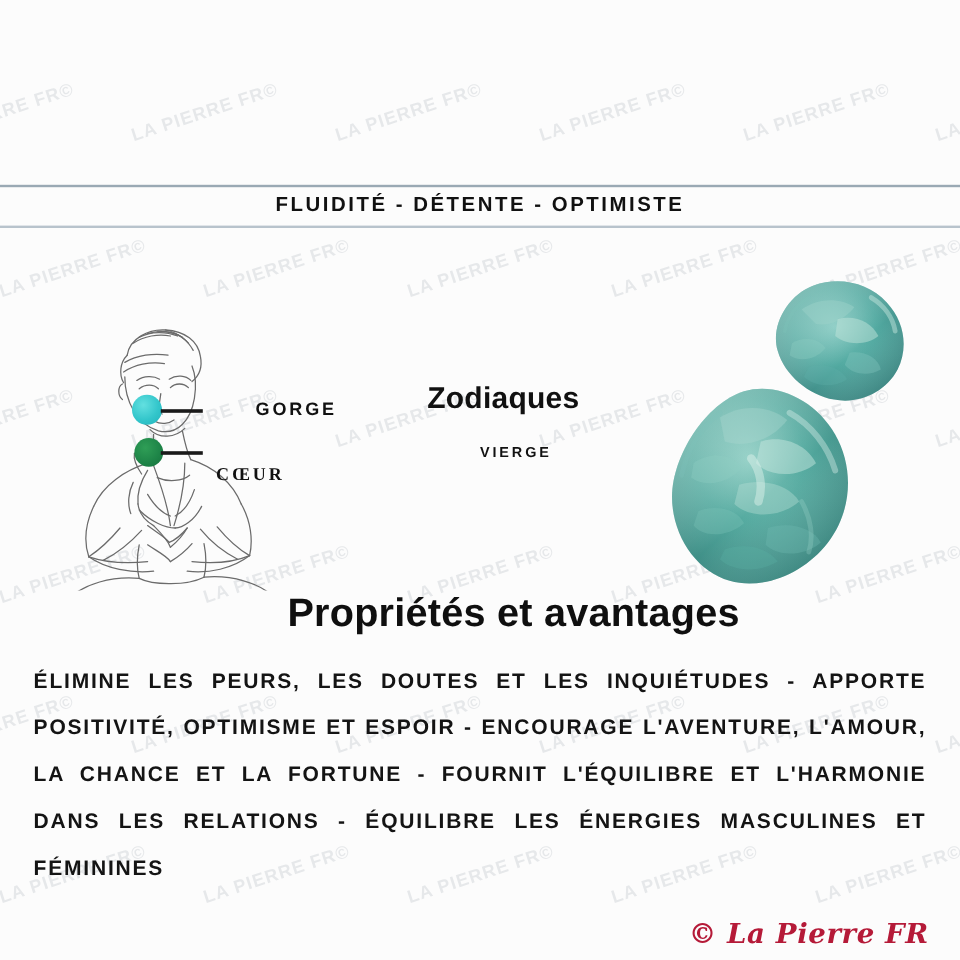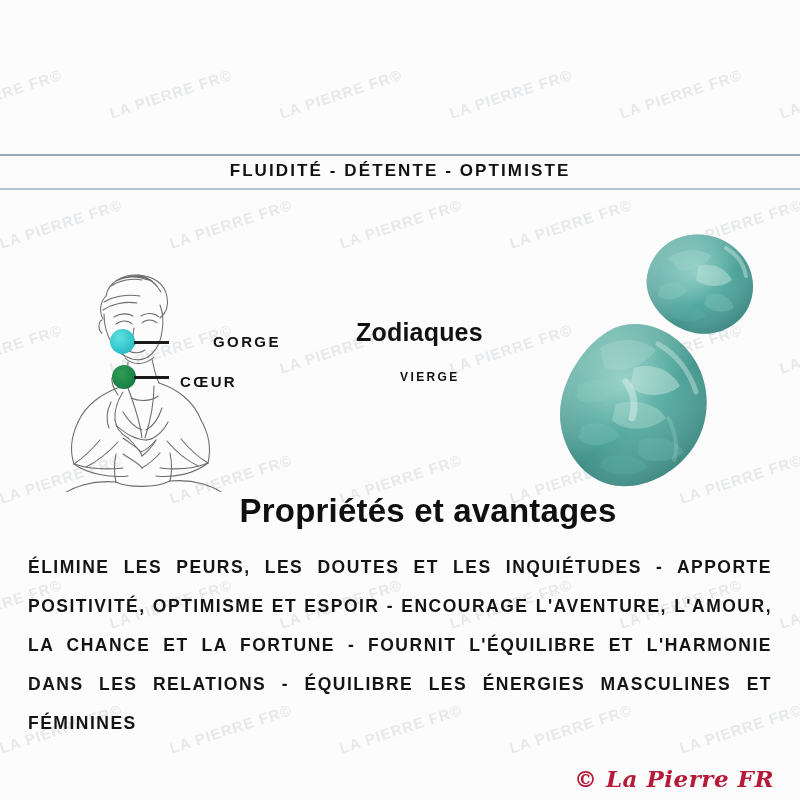--- a/index.html
+++ b/index.html
@@ -133,21 +133,21 @@
   .chakra-label {
     position: absolute;
     font-weight: 700;
     font-size: 15px;
     letter-spacing: 2.4px;
     color: #111;
     z-index: 4;
     white-space: nowrap;
   }
   #chakra-label-gorge { left: 180px; top: 333px; margin-left: 33px; }
-  #chakra-label-coeur { left: 180px; top: 373px; }
+  #chakra-label-coeur { left: 180px; top: 388px; font-family: Liberation Serif, serif; }
 
   
   #zodiac-heading {
     position: absolute;
     left: 356px;
     top: 318px;
     font-weight: 700;
     font-size: 25px;
     letter-spacing: 0.2px;
     color: #111;

